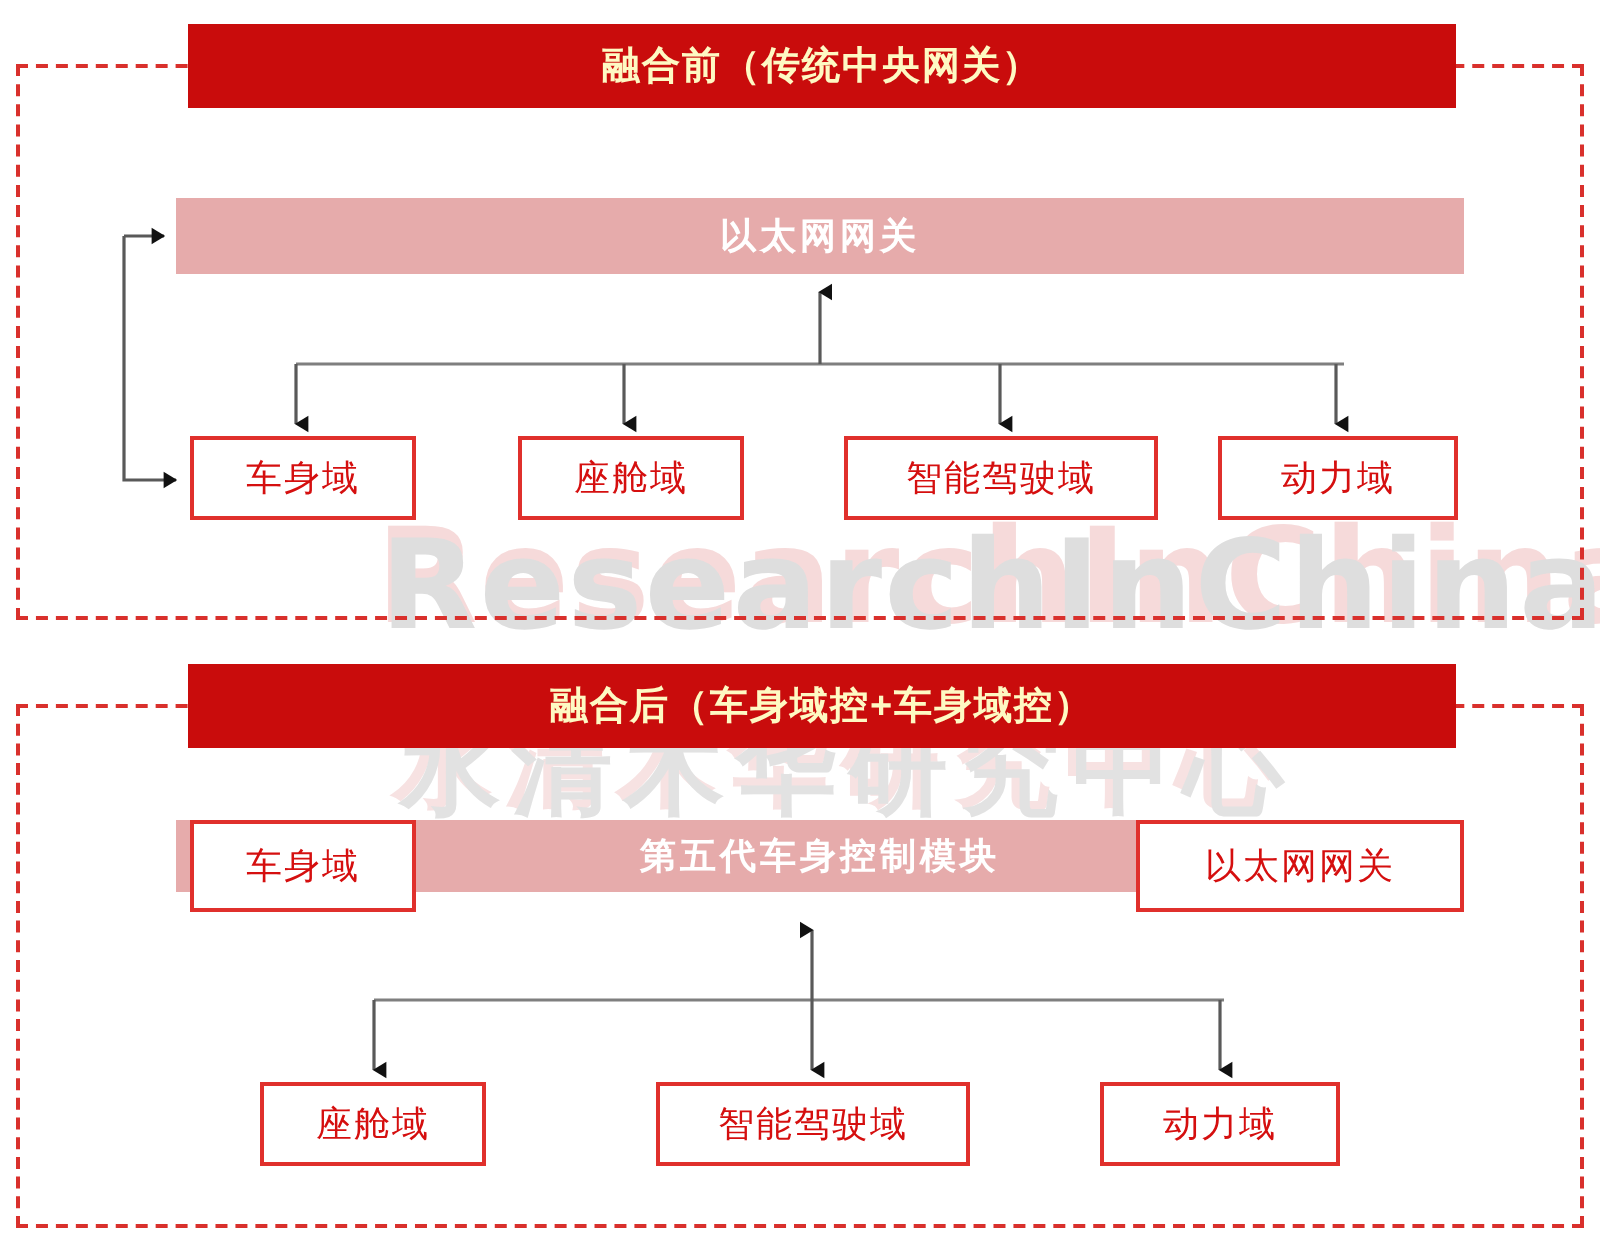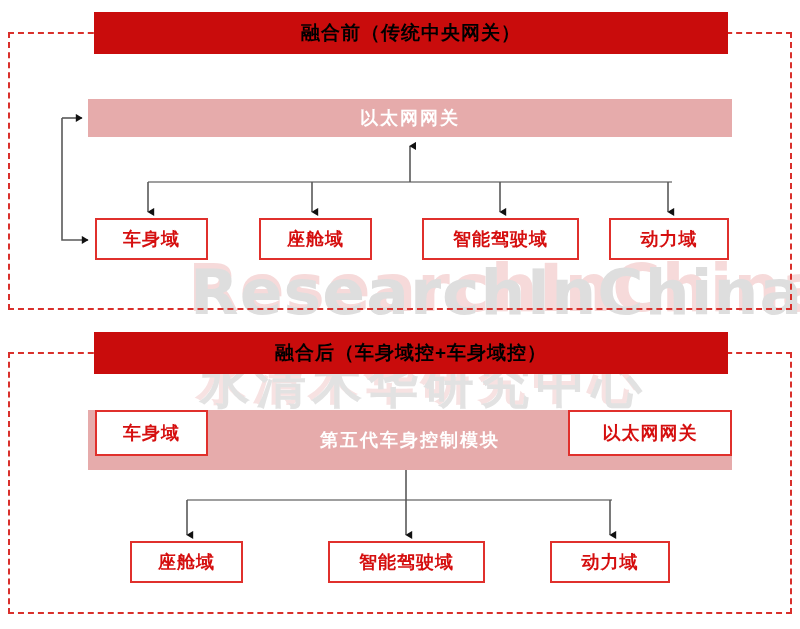--- a/index.html
+++ b/index.html
@@ -57,21 +57,21 @@
     box-sizing:border-box;
     background:transparent;
   }
   #panel-top{ left:8px; top:32px; width:784px; height:278px; }
   #panel-bottom{ left:8px; top:352px; width:784px; height:262px; }
 
   
   .banner{
     position:absolute;
     background:#c90c0c;
-    color:#000000;
+    color:#fef9c3;
     font-size:19px;
     font-weight:bold;
     letter-spacing:1px;
     display:flex;
     align-items:center;
     justify-content:center;
     box-sizing:border-box;
     z-index:6;
   }
   #banner-top{ left:94px; top:12px; width:634px; height:42px; }
@@ -85,34 +85,34 @@
     font-size:18px;
     font-weight:bold;
     letter-spacing:2px;
     display:flex;
     align-items:center;
     justify-content:center;
     box-sizing:border-box;
     z-index:4;
   }
   #eth-gateway-bar{ left:88px; top:99px; width:644px; height:38px; }
-  #bcm-bar{ left:88px; top:410px; width:644px; height:60px; }
+  #bcm-bar{ left:88px; top:410px; width:644px; height:36px; }
 
   
   .node{
     position:absolute;
     background:#ffffff;
     border:2px solid #e0302c;
     box-sizing:border-box;
     display:flex;
     align-items:center;
     justify-content:center;
     color:#d50f0f;
     font-size:18px;
-    font-weight:bold;
+    font-weight:normal;
     letter-spacing:1px;
     z-index:5;
   }
 
   
   #node-body-top{     left:95px;  top:218px; width:113px; height:42px; }
   #node-cockpit-top{  left:259px; top:218px; width:113px; height:42px; }
   #node-ads-top{      left:422px; top:218px; width:157px; height:42px; }
   #node-power-top{    left:609px; top:218px; width:120px; height:42px; }
 

